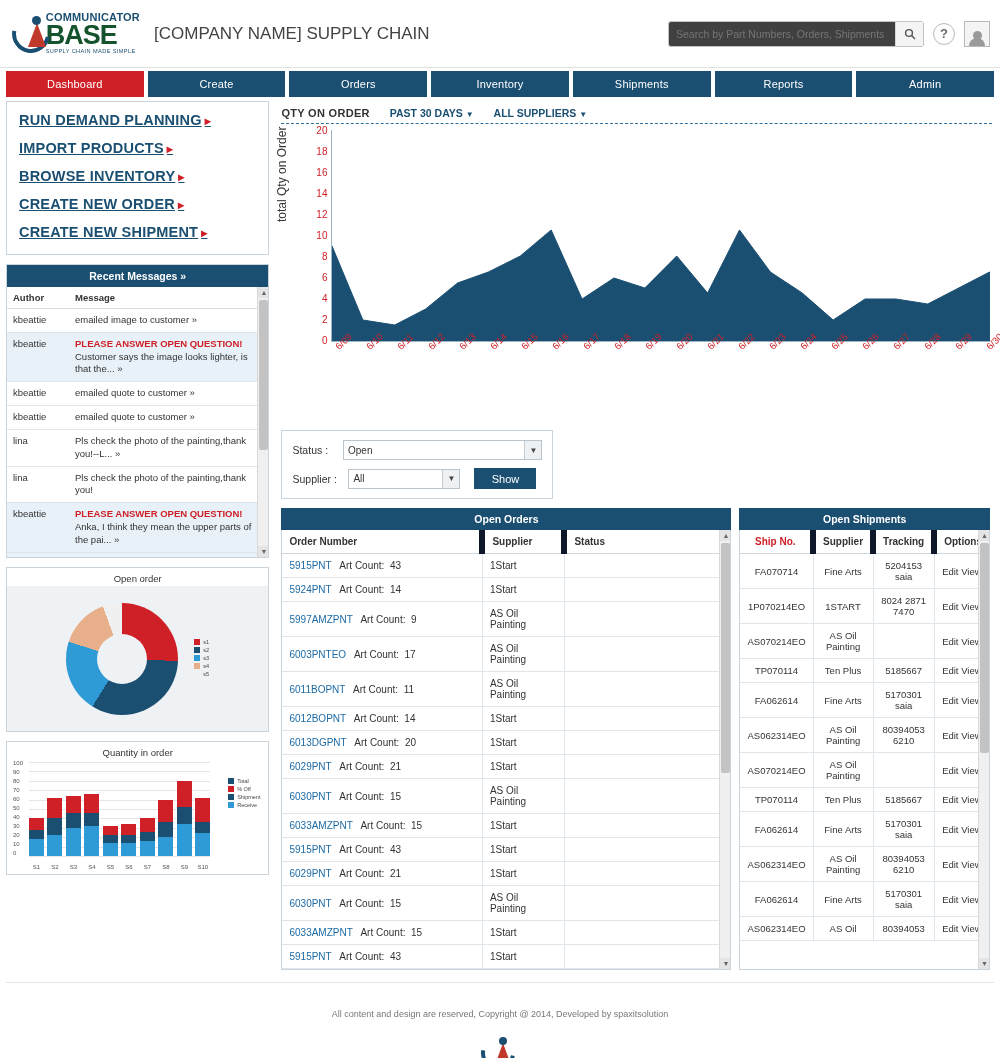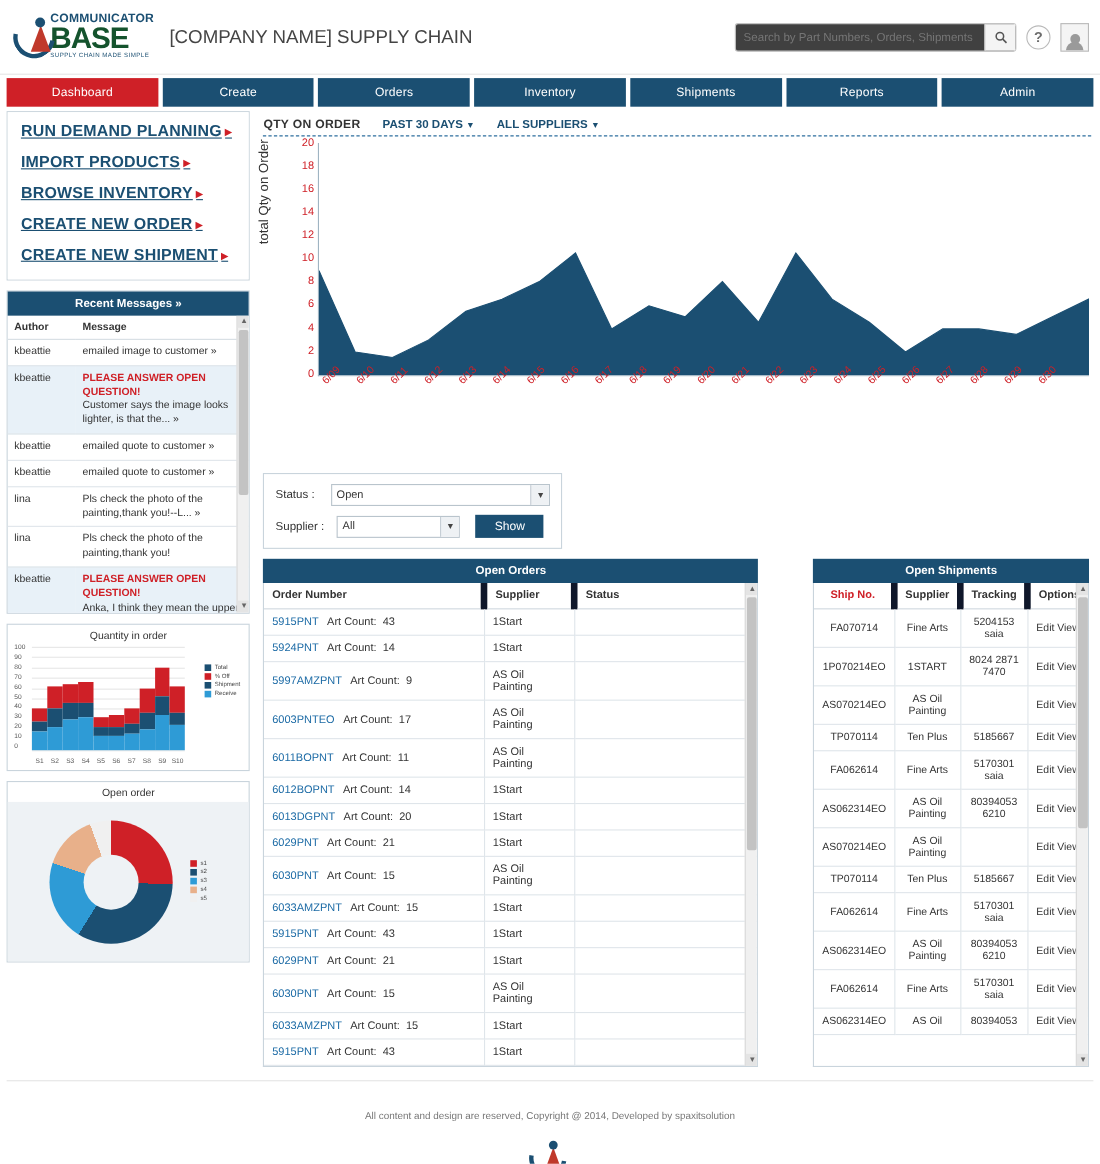--- a/index.html
+++ b/index.html
@@ -202,21 +202,21 @@
     border-left: 1px solid #c6ced5; display: flex; align-items: center; justify-content: center; font-size: 8px; color: #444;
   }
   .show-btn {
     background: #1b4f72; color: #fff; font-size: 11px; width: 62px; height: 21px;
     display: flex; align-items: center; justify-content: center; margin-left: 14px; cursor: pointer;
   }
 
   
   .tables-row { display: flex; gap: 8px; margin: 0 4px; }
   .orders-panel { width: 450px; }
-  .ships-panel { flex: 1; margin-left: 42px; }
+  .ships-panel { flex: 1; }
   .tbl-head {
     background: #1b4f72; color: #fff; text-align: center; font-weight: bold;
     font-size: 10.5px; padding: 5px 0;
   }
   .tbl-wrap { position: relative; border: 1px solid #c9d4dc; border-top: 0; height: 440px; overflow: hidden; background: #fff;}
   table.data { width: 100%; border-collapse: collapse; font-size: 10px; }
   table.data th {
     text-align: left; font-weight: bold; color: #333; font-size: 10px;
     padding: 6px 7px; border-bottom: 1px solid #cfd8de; border-right: 6px solid #0f172a; background: #fff;
   }
@@ -360,20 +360,49 @@
                 
                 
               </td>
             </tr>
           </tbody>
             </table>
           <div class="scroll-track">
             <div class="scroll-arrow" style="top:0">▲</div>
             <div class="scroll-thumb" style="top:13px;height:150px;"></div>
             <div class="scroll-arrow" style="bottom:0">▼</div>
+          </div>
+        </div>
+      </div>
+
+      <div class="panel">
+        <div class="mini-title">Open order</div>
+        <div class="donut-wrap">
+          <div class="donut"></div>
+          <div class="donut-legend">
+            <div>
+                <span class="swatch" style="background:#cf2027"></span>
+                <span>s1</span>
+              </div>
+            <div>
+                <span class="swatch" style="background:#1b4f72"></span>
+                <span>s2</span>
+              </div>
+            <div>
+                <span class="swatch" style="background:#2e9bd6"></span>
+                <span>s3</span>
+              </div>
+            <div>
+                <span class="swatch" style="background:#e8b08a"></span>
+                <span>s4</span>
+              </div>
+            <div>
+                <span class="swatch" style="background:#f0f0f0"></span>
+                <span>s5</span>
+              </div>
           </div>
         </div>
       </div>
 
       <div class="panel">
         <div class="mini-title">Quantity in order</div>
         <div class="bar-chart">
           <div class="grid-lines">
             <i style="top:0%"></i>
               <i style="top:10%"></i>
@@ -473,49 +502,20 @@
                 <span class="swatch" style="background:#cf2027"></span>
                 <span>% Off</span>
               </div>
             <div>
                 <span class="swatch" style="background:#1b4f72"></span>
                 <span>Shipment</span>
               </div>
             <div>
                 <span class="swatch" style="background:#2e9bd6"></span>
                 <span>Receive</span>
-              </div>
-          </div>
-        </div>
-      </div>
-
-      <div class="panel">
-        <div class="mini-title">Open order</div>
-        <div class="donut-wrap">
-          <div class="donut"></div>
-          <div class="donut-legend">
-            <div>
-                <span class="swatch" style="background:#cf2027"></span>
-                <span>s1</span>
-              </div>
-            <div>
-                <span class="swatch" style="background:#1b4f72"></span>
-                <span>s2</span>
-              </div>
-            <div>
-                <span class="swatch" style="background:#2e9bd6"></span>
-                <span>s3</span>
-              </div>
-            <div>
-                <span class="swatch" style="background:#e8b08a"></span>
-                <span>s4</span>
-              </div>
-            <div>
-                <span class="swatch" style="background:#f0f0f0"></span>
-                <span>s5</span>
               </div>
           </div>
         </div>
       </div>
     </div>
 
     <div class="right-col">
 
       <div class="qty-head">
         <div class="qty-title">QTY ON ORDER</div>

